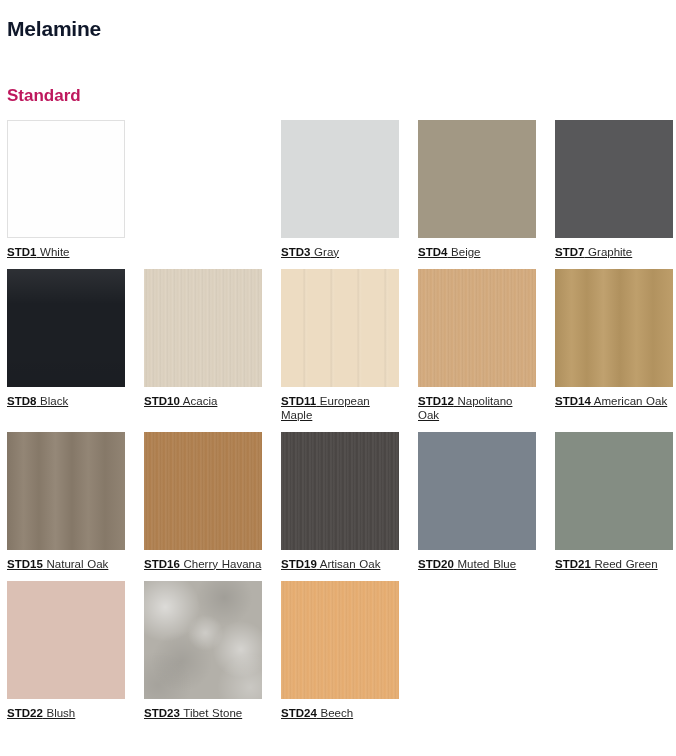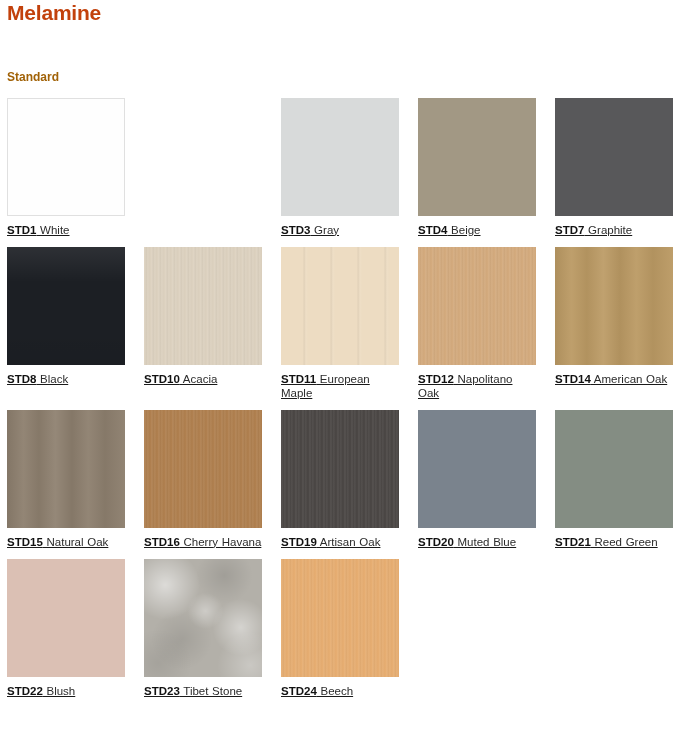--- a/index.html
+++ b/index.html
@@ -17,30 +17,30 @@
     overflow: hidden;
     position: relative;
   }
 
   .page { padding: 0 5px; }
 
   .page-title {
     font-size: 21px;
     font-weight: 700;
     letter-spacing: -0.2px;
-    color: #c2410c;
+    color: #0f172a;
     margin: 0;
-    padding: 0 0 0 2px;
+    padding: 16px 0 0 2px;
     line-height: 1.2;
   }
 
   .section-title {
-    font-size: 12px;
+    font-size: 17px;
     font-weight: 700;
-    color: #a16207;
+    color: #be185d;
     margin: 0;
     padding: 45px 0 0 2px;
     line-height: 1.2;
   }
 
   .swatch-grid {
     display: grid;
     grid-template-columns: repeat(5, 118px);
     column-gap: 19px;
     row-gap: 0;

